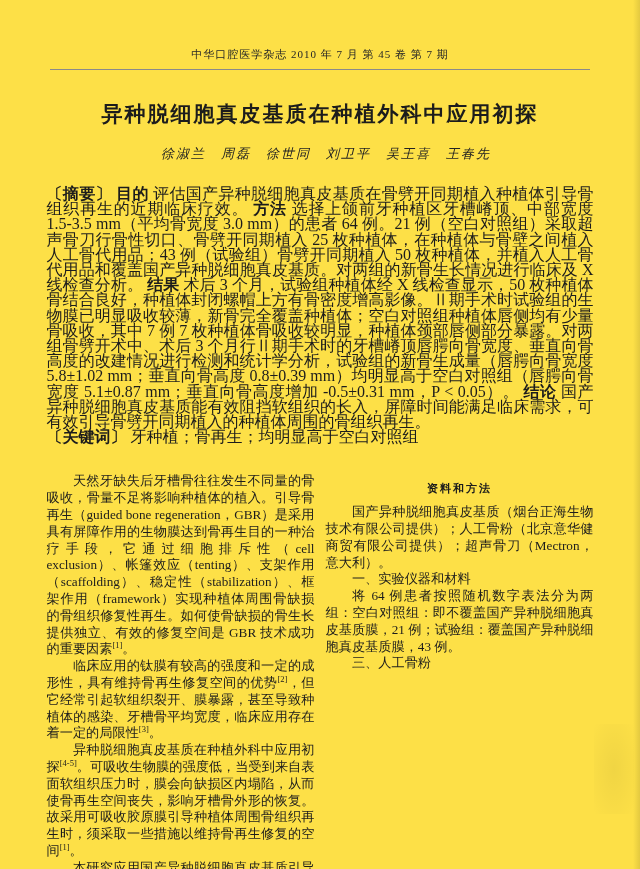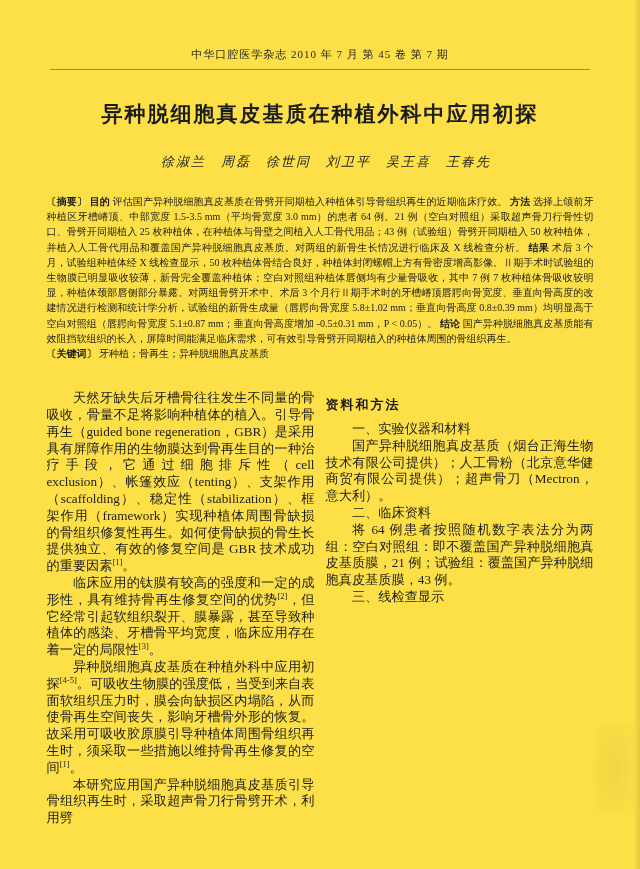--- a/index.html
+++ b/index.html
@@ -38,52 +38,53 @@
     height: 0;
   }
   .article-title {
     margin: 30px 0 0;
     text-align: center;
     font-size: 21px;
     font-weight: bold;
     letter-spacing: 2px;
   }
   .authors-line {
-    margin-top: 25px;
+    margin-top: 17px;
     text-align: center;
     font-size: 13px;
     font-style: italic;
     letter-spacing: 2px;
     color: #222;
     padding-left: 12px;
   }
   .abstract-block {
     width: 547px;
     margin: 23px auto 0;
-    font-size: 10px;
+    font-size: 16px;
     line-height: 15.2px;
     text-align: justify;
   }
   .abstract-block p { margin: 0; }
   .abstract-block b { font-weight: bold; }
   .columns {
     width: 547px;
     margin: 29px auto 0;
     display: flex;
     gap: 11px;
     font-size: 13.2px;
     line-height: 16.8px;
     text-align: justify;
   }
   .col { width: 268px; }
   .col p { margin: 0; }
   .p-indent { text-indent: 2em; }
   .section-heading {
     margin: 7px 0 7px;
-    font-size: 13px;
+    text-align: center;
+    font-size: 11px;
     font-weight: bold;
     letter-spacing: 2px;
   }
   sup { font-size: 8.5px; line-height: 0; vertical-align: super; }
 </style>
 </head>
 <body>
 
 <div class="page">
   <div class="scan-edge-right"></div>
@@ -100,33 +101,32 @@
       <b>目的</b>
       <span>评估国产异种脱细胞真皮基质在骨劈开同期植入种植体引导骨组织再生的近期临床疗效。</span>
       <b>方法</b>
       <span>选择上颌前牙种植区牙槽嵴顶、中部宽度 1.5-3.5 mm（平均骨宽度 3.0 mm）的患者 64 例。21 例（空白对照组）采取超声骨刀行骨性切口、骨劈开同期植入 25 枚种植体，在种植体与骨壁之间植入人工骨代用品；43 例（试验组）骨劈开同期植入 50 枚种植体，并植入人工骨代用品和覆盖国产异种脱细胞真皮基质。对两组的新骨生长情况进行临床及 X 线检查分析。</span>
       <b>结果</b>
       <span>术后 3 个月，试验组种植体经 X 线检查显示，50 枚种植体骨结合良好，种植体封闭螺帽上方有骨密度增高影像。Ⅱ期手术时试验组的生物膜已明显吸收较薄，新骨完全覆盖种植体；空白对照组种植体唇侧均有少量骨吸收，其中 7 例 7 枚种植体骨吸收较明显，种植体颈部唇侧部分暴露。对两组骨劈开术中、术后 3 个月行Ⅱ期手术时的牙槽嵴顶唇腭向骨宽度、垂直向骨高度的改建情况进行检测和统计学分析，试验组的新骨生成量（唇腭向骨宽度 5.8±1.02 mm；垂直向骨高度 0.8±0.39 mm）均明显高于空白对照组（唇腭向骨宽度 5.1±0.87 mm；垂直向骨高度增加 -0.5±0.31 mm，P &lt; 0.05）。</span>
       <b>结论</b>
       <span>国产异种脱细胞真皮基质能有效阻挡软组织的长入，屏障时间能满足临床需求，可有效引导骨劈开同期植入的种植体周围的骨组织再生。</span>
     </p>
     <p><b>〔关键词〕</b>
-      <span>牙种植；骨再生；异种脱细胞真皮基质</span>
+      <span>牙种植；骨再生；均明显高于空白对照组</span>
     </p>
   </div>
 
   <div class="columns">
     <div class="col">
       <p class="p-indent"><span>天然牙缺失后牙槽骨往往发生不同量的骨吸收，骨量不足将影响种植体的植入。引导骨再生（guided bone regeneration，GBR）是采用具有屏障作用的生物膜达到骨再生目的一种治疗手段，它通过细胞排斥性（cell exclusion）、帐篷效应（tenting）、支架作用（scaffolding）、稳定性（stabilization）、框架作用（framework）实现种植体周围骨缺损的骨组织修复性再生。如何使骨缺损的骨生长提供独立、有效的修复空间是 GBR 技术成功的重要因素</span><sup>[1]</sup><span>。</span></p>
       <p class="p-indent"><span>临床应用的钛膜有较高的强度和一定的成形性，具有维持骨再生修复空间的优势</span><sup>[2]</sup><span>，但它经常引起软组织裂开、膜暴露，甚至导致种植体的感染、牙槽骨平均宽度，临床应用存在着一定的局限性</span><sup>[3]</sup><span>。</span></p>
       <p class="p-indent"><span>异种脱细胞真皮基质在种植外科中应用初探</span><sup>[4-5]</sup><span>。可吸收生物膜的强度低，当受到来自表面软组织压力时，膜会向缺损区内塌陷，从而使骨再生空间丧失，影响牙槽骨外形的恢复。故采用可吸收胶原膜引导种植体周围骨组织再生时，须采取一些措施以维持骨再生修复的空间</span><sup>[1]</sup><span>。</span></p>
       <p class="p-indent"><span>本研究应用国产异种脱细胞真皮基质引导骨组织再生时，采取超声骨刀行骨劈开术，利用劈</span></p>
     </div>
     <div class="col">
       <h2 class="section-heading">资料和方法</h2>
+      <p class="p-indent">国产异种脱细胞真皮基质（烟台正海生物技术有限公司提供）；人工骨粉（北京意华健商贸有限公司提供）；超声骨刀（Mectron，意大利）。</p>
       <p class="p-indent">一、实验仪器和材料</p>
-      <p class="p-indent">国产异种脱细胞真皮基质（烟台正海生物技术有限公司提供）；人工骨粉（北京意华健商贸有限公司提供）；超声骨刀（Mectron，意大利）。</p>
-      <p class="p-indent">二、临床资料</p>
       <p class="p-indent">将 64 例患者按照随机数字表法分为两组：空白对照组：即不覆盖国产异种脱细胞真皮基质膜，21 例；试验组：覆盖国产异种脱细胞真皮基质膜，43 例。</p>
-      <p class="p-indent">三、线检查显示</p>
+      <p class="p-indent">三、人工骨粉</p>
     </div>
   </div>
 </div>
 
 </body></html>

